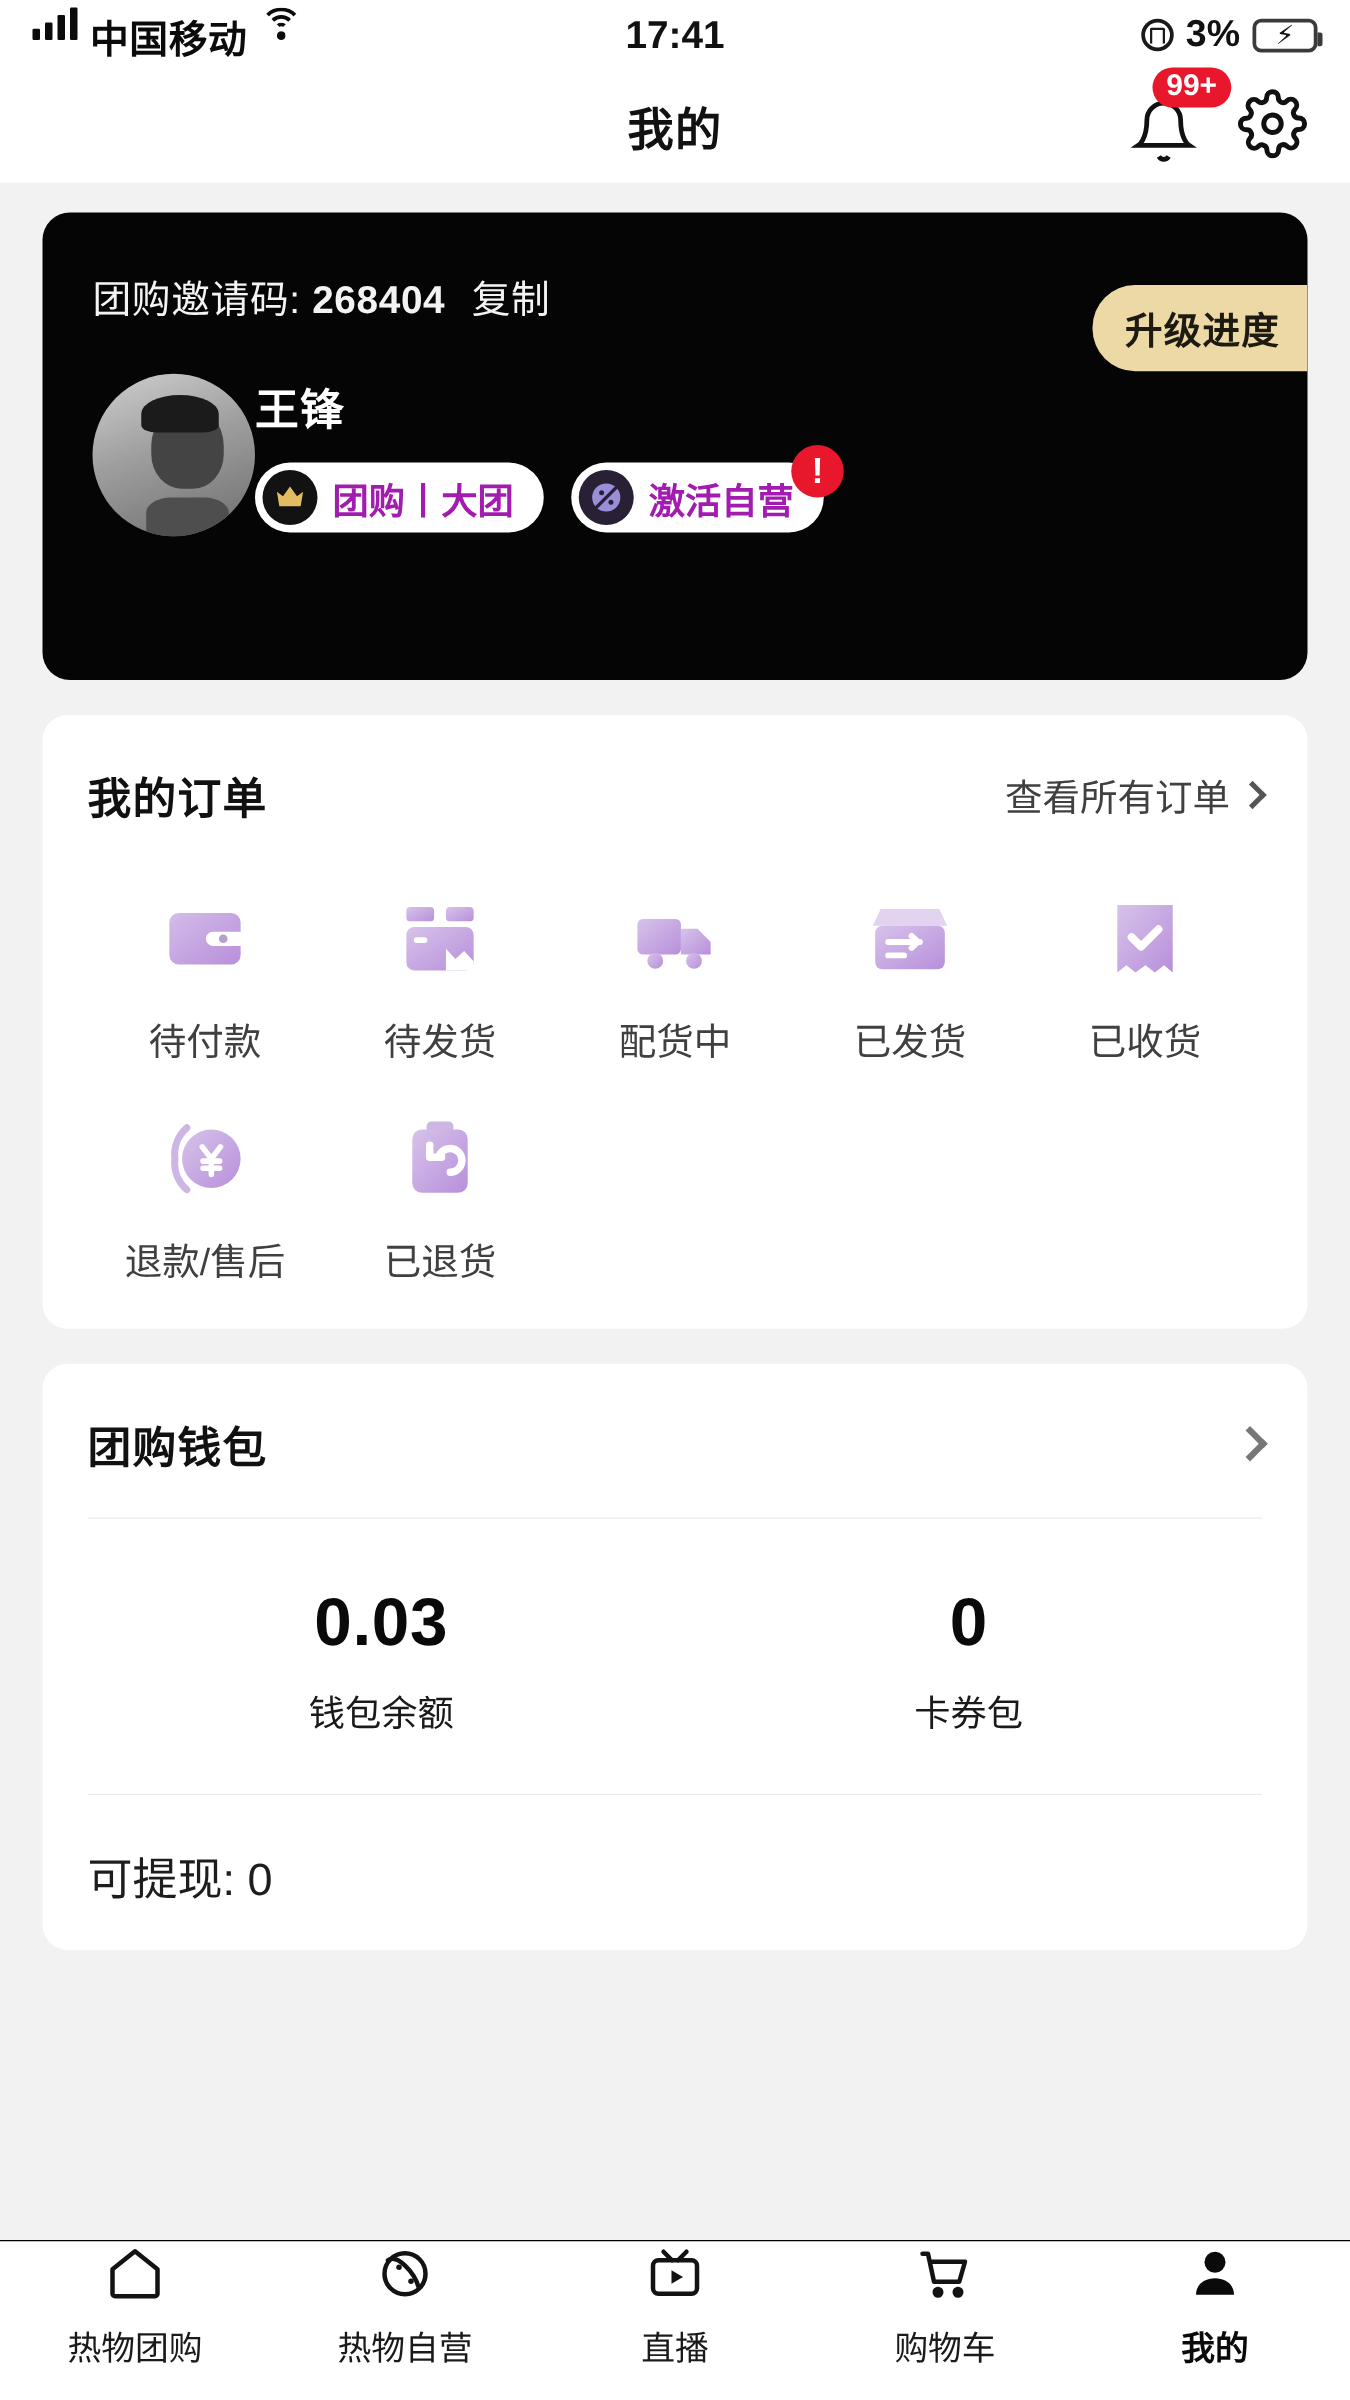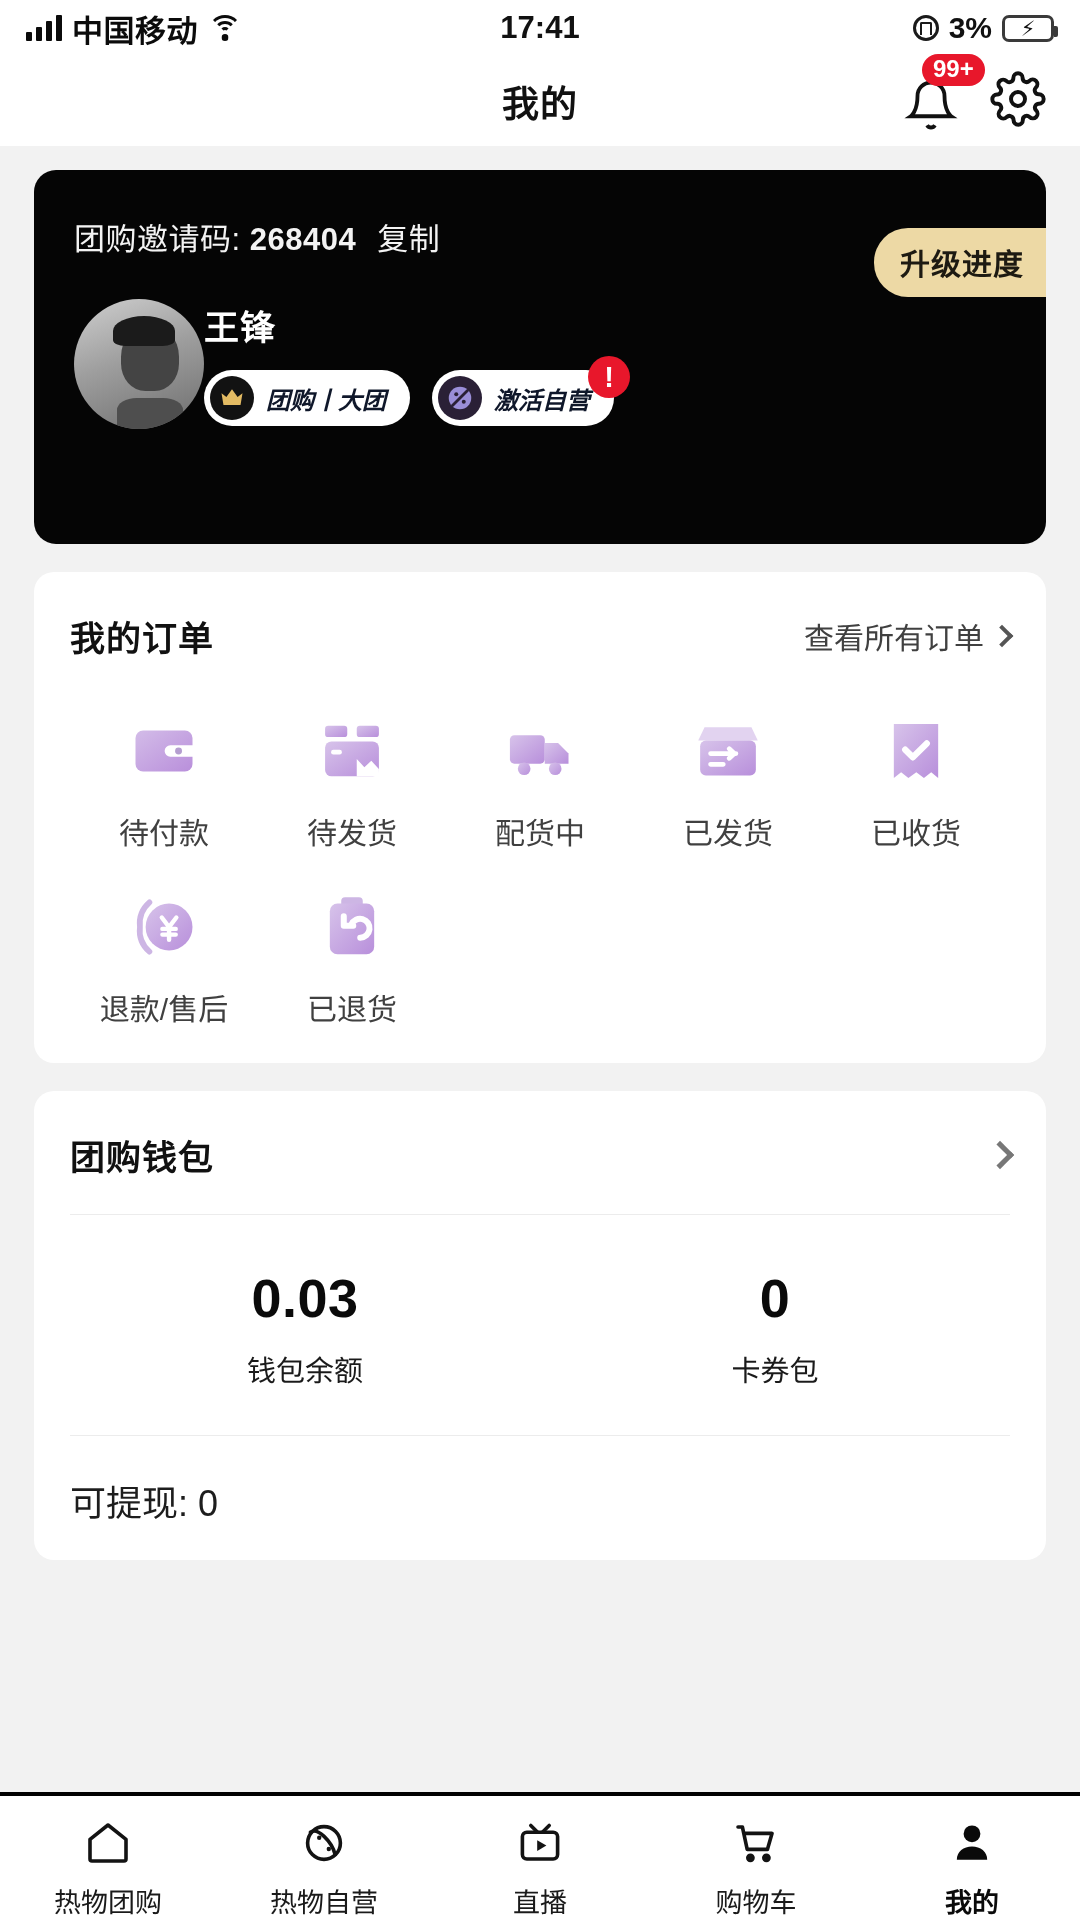--- a/index.html
+++ b/index.html
@@ -10,21 +10,21 @@
     -webkit-font-smoothing:antialiased;
     overflow:hidden;
   }
   .phone { width:1080px; height:1920px; position:relative; display:flex; flex-direction:column; background:#f2f2f2; }
 
   
   .statusbar {
     height:56px; background:#fff; flex:0 0 56px;
     display:flex; align-items:center; padding:0 26px; position:relative;
   }
-  .sb-left { display:flex; align-items:center; gap:10px; }
+  .sb-left { display:flex; align-items:flex-start; gap:10px; }
   .bars { display:flex; align-items:flex-end; gap:4px; height:26px; }
   .bars i { display:block; width:6px; background:#0b0b0b; border-radius:1px; }
   .bars i:nth-child(1){height:9px}.bars i:nth-child(2){height:14px}
   .bars i:nth-child(3){height:20px}.bars i:nth-child(4){height:26px}
   .carrier { font-size:31px; font-weight:700; color:#0b0b0b; letter-spacing:.5px; }
   .wifi { width:34px; height:26px; position:relative; }
   .wifi span { position:absolute; left:50%; transform:translateX(-50%); border:3.5px solid #0b0b0b; border-bottom-color:transparent; border-left-color:transparent; border-right-color:transparent; border-radius:50%; }
   .wifi span.a { width:34px; height:34px; top:0; }
   .wifi span.b { width:22px; height:22px; top:6px; }
   .wifi span.c { width:10px; height:10px; top:12px; }
@@ -75,21 +75,21 @@
   .avatar .head { position:absolute; left:36%; top:20%; width:58px; height:66px; background:#4a4340; border-radius:48% 48% 42% 42%; }
   .avatar .hair { position:absolute; left:30%; top:13%; width:62px; height:30px; background:#1d1a19; border-radius:50% 50% 20% 20%; }
   .avatar .neck { position:absolute; left:33%; top:76%; width:66px; height:40px; background:#554c47; border-radius:30% 30% 0 0; }
   .pinfo { }
   .uname { color:#fff; font-size:35px; font-weight:700; letter-spacing:1px; }
   .chips { display:flex; align-items:center; gap:22px; margin-top:20px; }
   .chip {
     background:#fff; border-radius:34px; height:56px; display:flex; align-items:center;
     padding:0 24px 0 6px; gap:12px; position:relative;
   }
-  .chip .label { font-size:24px; color:#0f172a; font-weight:600; white-space:nowrap;font-style:italic; }
+  .chip .label { font-size:29px; color:#a21caf; font-weight:600; white-space:nowrap; }
   .crown-ic { width:44px; height:44px; border-radius:50%; background:#121212; display:flex; align-items:center; justify-content:center; }
   .self-ic { width:44px; height:44px; border-radius:50%; background:#2a2036; display:flex; align-items:center; justify-content:center; }
   .chip .alert {
     position:absolute; right:-16px; top:-14px; width:42px; height:42px; border-radius:50%;
     background:#e8172b; color:#fff; font-size:29px; font-weight:800;
     display:flex; align-items:center; justify-content:center; line-height:1;
   }
 
   
   .card { background:#fff; border-radius:20px; margin-top:28px; padding:38px 36px 34px; }
@@ -115,22 +115,22 @@
   .wfoot { display:flex; align-items:center; justify-content:space-between; padding-top:38px; }
   .wfoot .txt { font-size:36px; color:#1d1d1d; }
   .withdraw {
     border:2px solid #9b6bd6; color:#7b49c4; background:#fff;
     font-size:31px; font-weight:600; padding:14px 40px; border-radius:44px;
     font-family:inherit;
   }
 
   
   .tabbar {
-    flex:0 0 128px; height:128px; background:#fff; border-top:4px solid #000000;
-    display:flex; align-items:flex-end;
+    flex:0 0 128px; height:128px; background:#fff; border-top:1px solid #000000;
+    display:flex; align-items:flex-start;
   }
   .tab { flex:1; display:flex; flex-direction:column; align-items:center; gap:12px; }
   .tab .tlabel { font-size:27px; color:#1a1a1a; font-weight:500; }
   .tab.active .tlabel { color:#0a0a0a; font-weight:700; }
   .ticon { width:56px; height:52px; display:flex; align-items:center; justify-content:center; }
 </style>
 </head>
 <body>
 
 <div class="phone">

